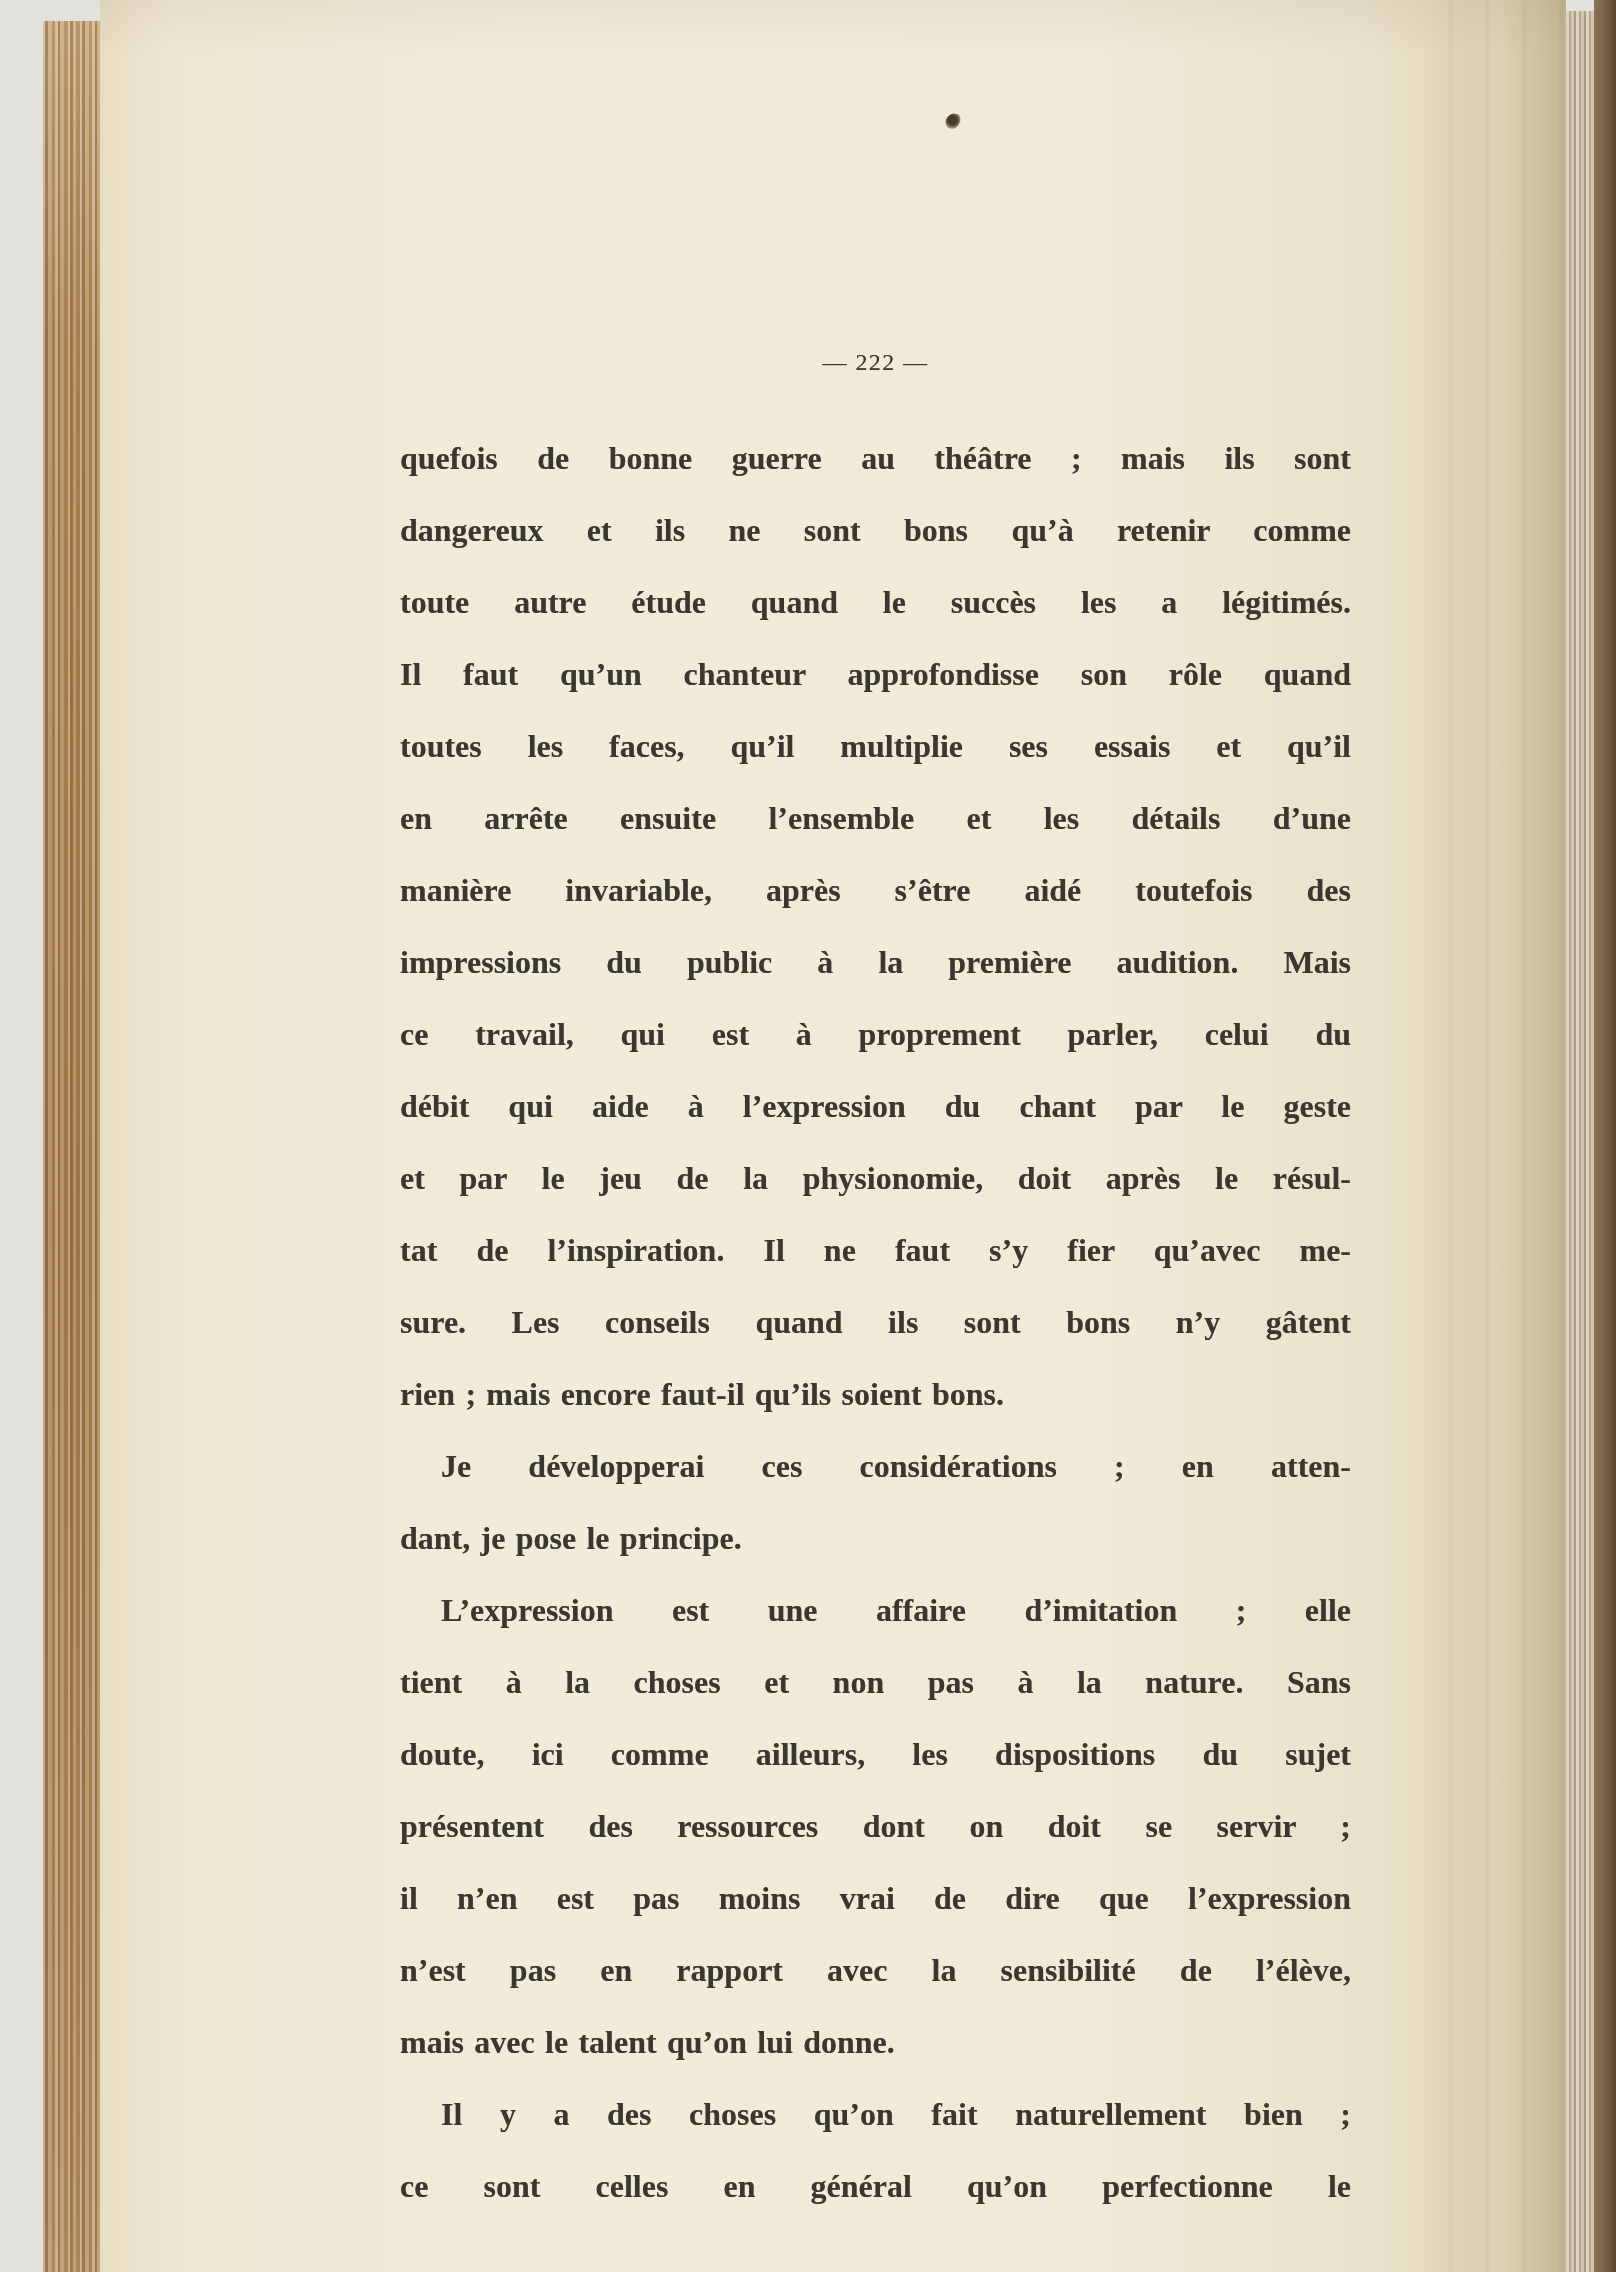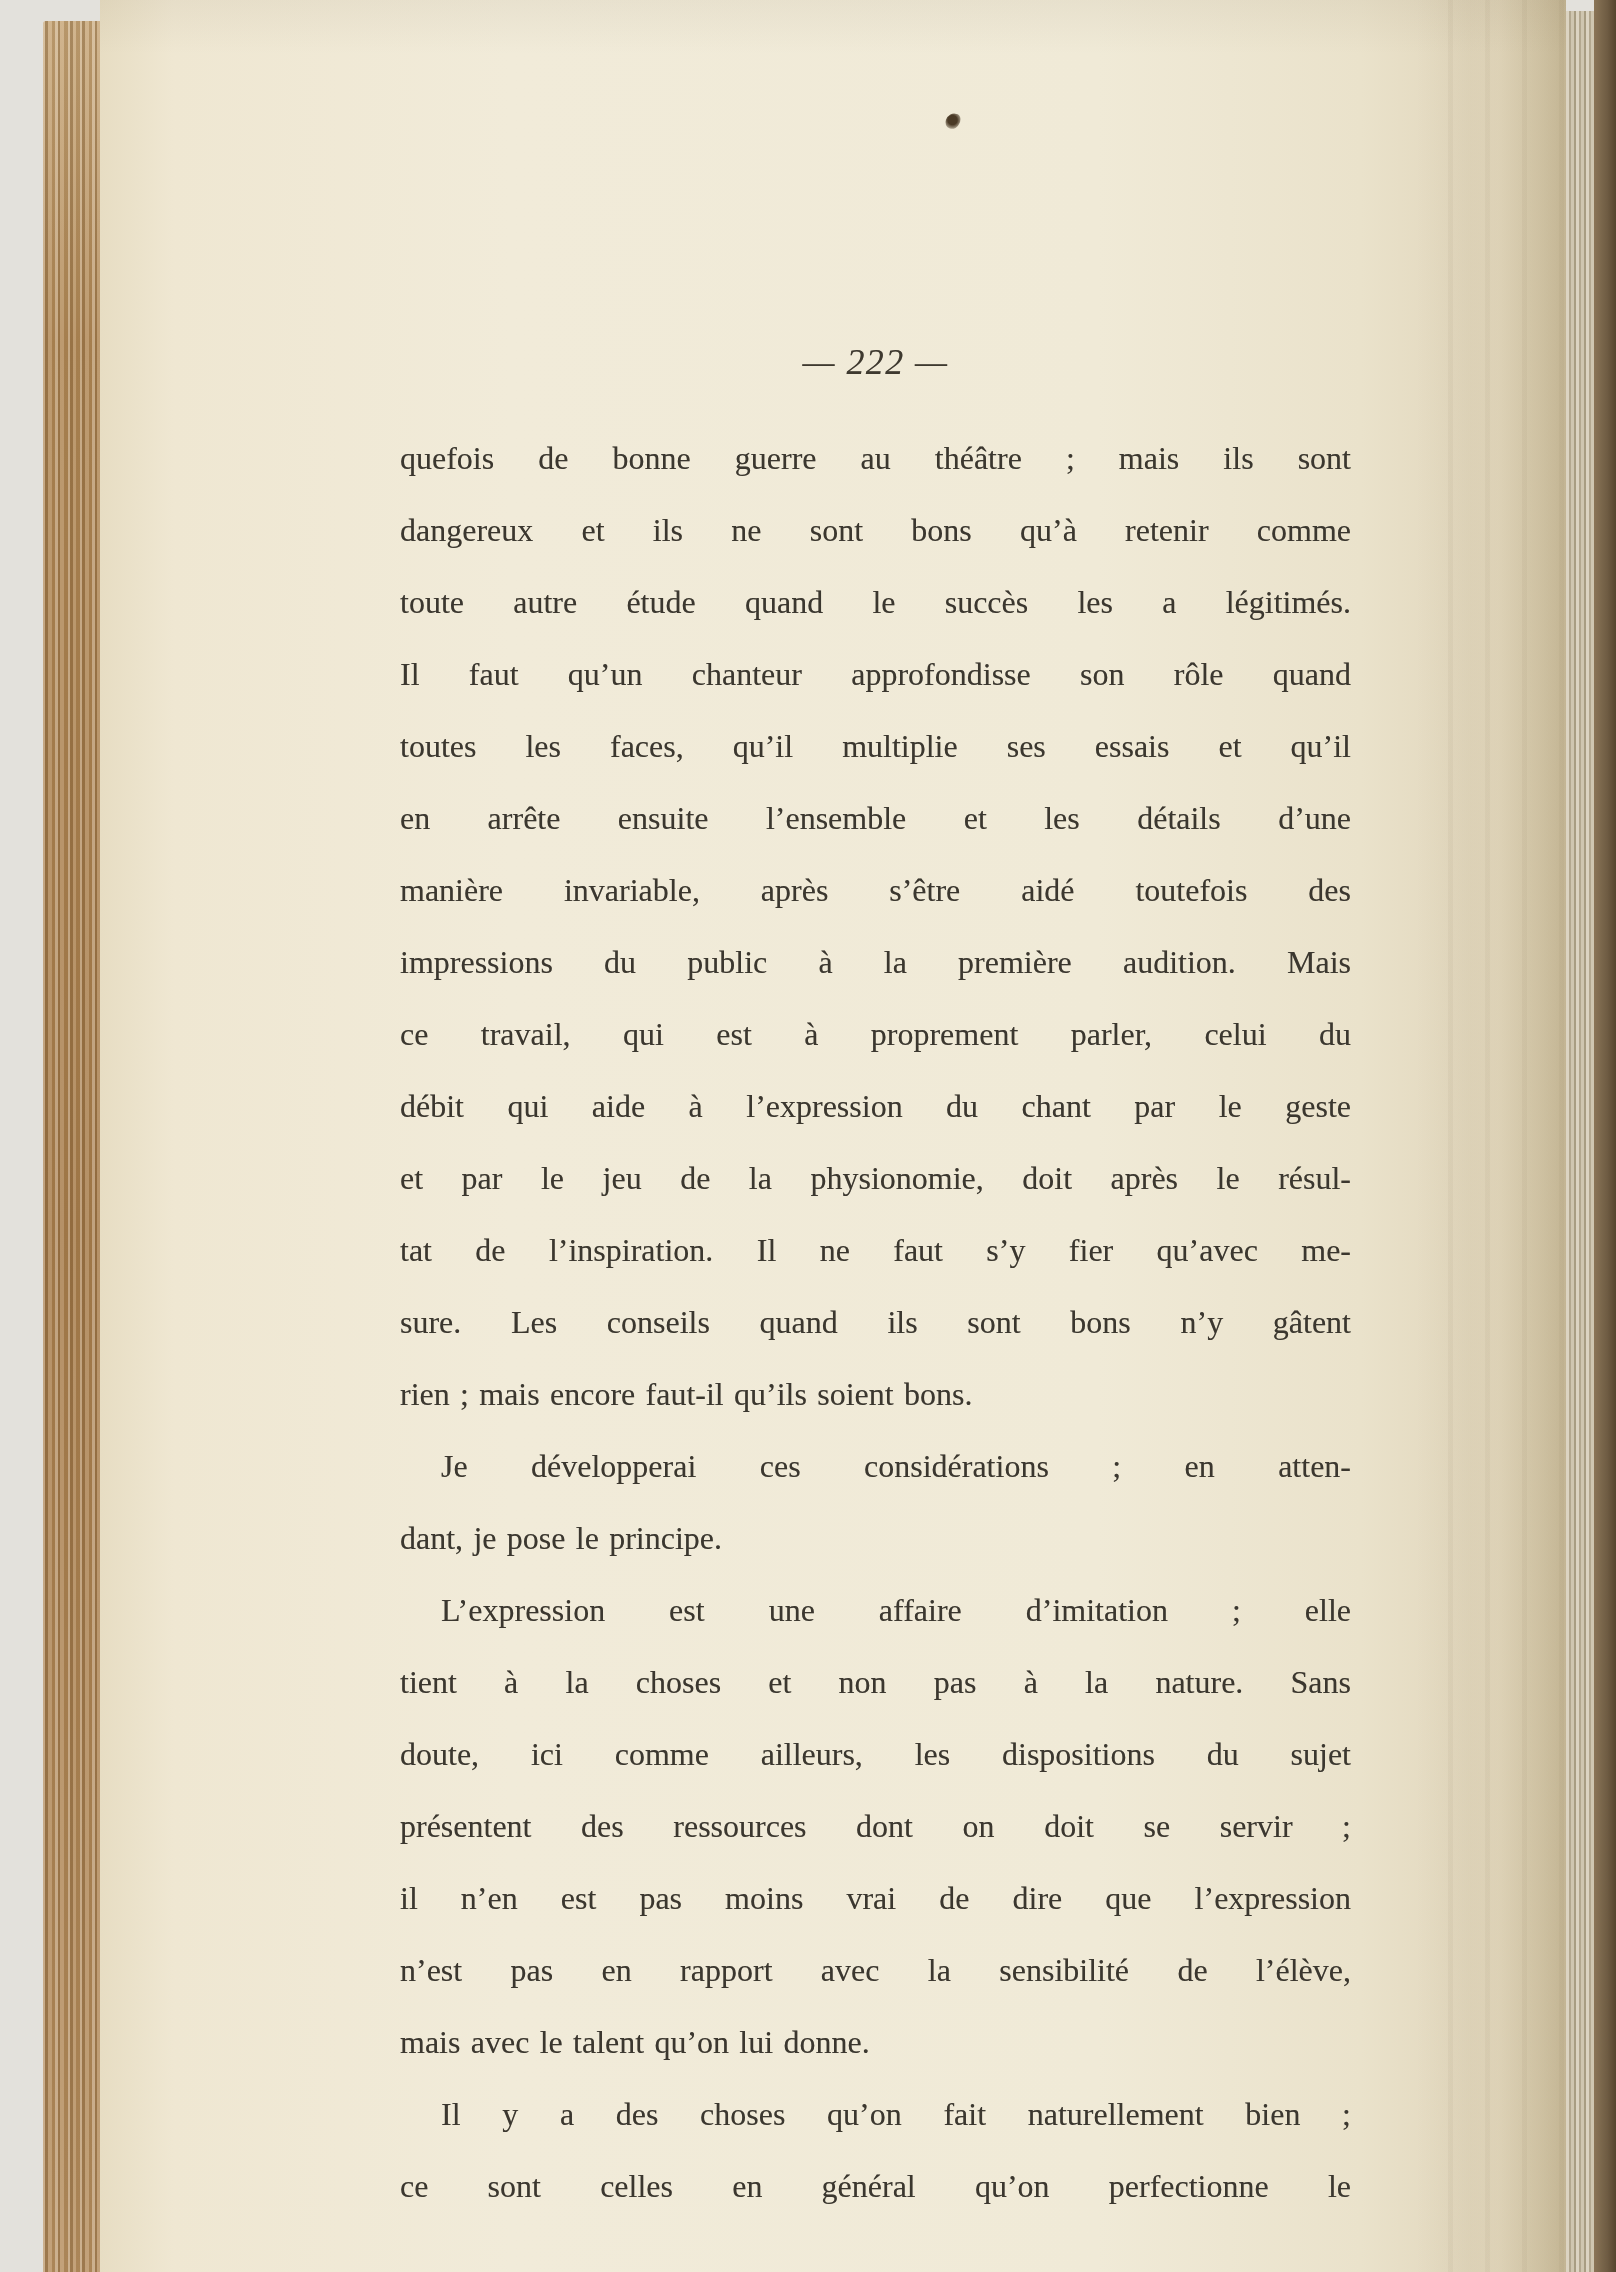--- a/index.html
+++ b/index.html
@@ -98,33 +98,33 @@
     background: radial-gradient(circle at 45% 45%, #4a3a26 0 40%, rgba(74,58,38,0.55) 65%, rgba(74,58,38,0) 100%);
     transform: rotate(20deg);
   }
   .page-number {
     position: absolute;
     left: 300px; 
     top: 337px;
     width: 951px;
     height: 50px;
     text-align: center;
-    font-size: 36px;
+    font-size: 24px;
     line-height: 50px;
     letter-spacing: 1.4px;
     color: #3e392f;
     text-shadow: 0 0 0.5px rgba(62,57,47,0.4);
-    font-style: italic;
   }
   .page-text {
     position: absolute;
     left: 300px; 
     top: 422px;
     width: 951px;
     color: #3b372f;
+    font-weight: bold;
   }
   .line {
     height: 72px;
     line-height: 72px;
     font-size: 32px;
     word-spacing: 2.3px;
     white-space: normal;
     text-shadow: 0 0 0.5px rgba(59,55,47,0.38);
   }
   .line.just {

